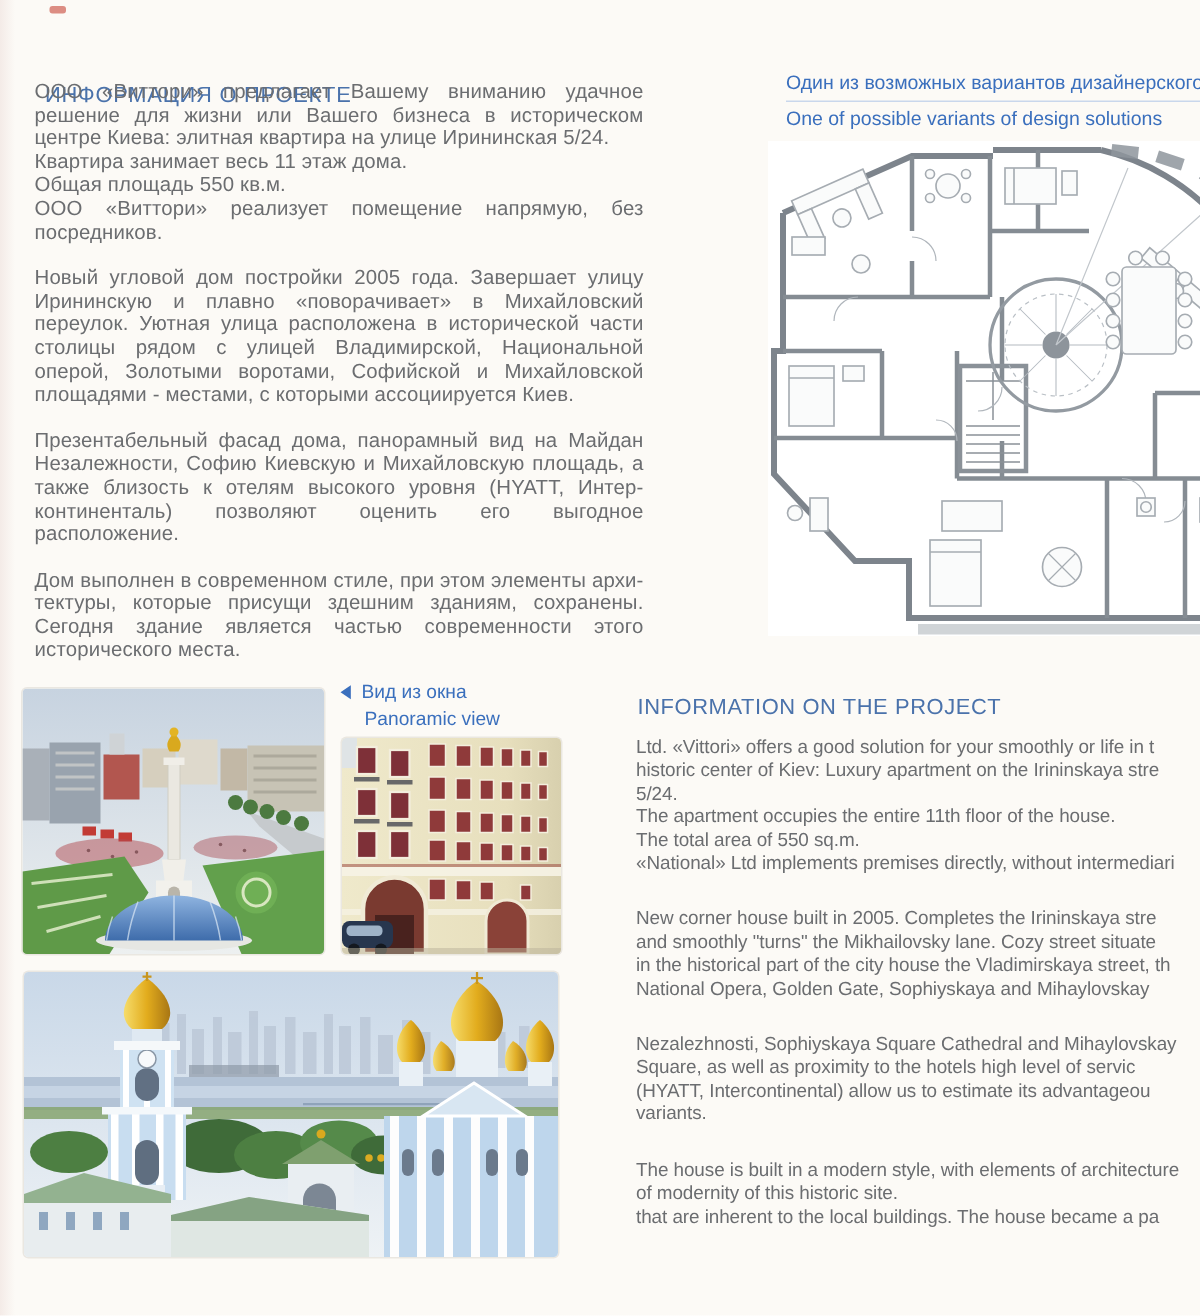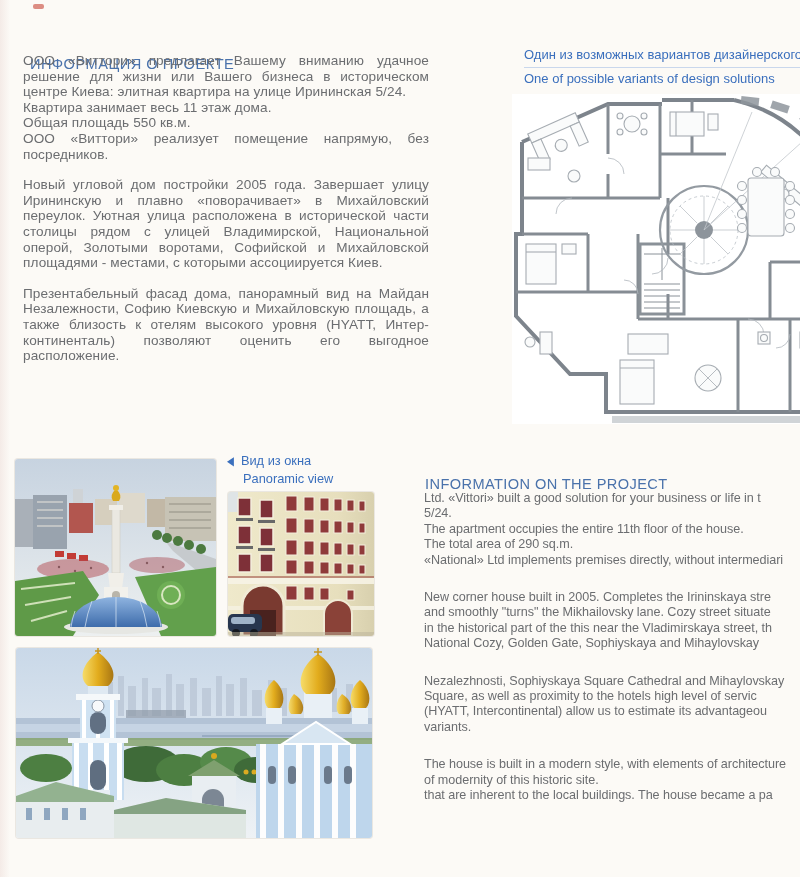--- a/index.html
+++ b/index.html
@@ -33,39 +33,40 @@
   .photo-facade{left:228px;top:492px;width:146px;height:144px;}
   .photo-monastery{left:16px;top:648px;width:356px;height:190px;}
   
   .window-caption{position:absolute;left:227px;top:452px;color:var(--caption_blue);
     font-size:12.8px;line-height:18px;}
   .window-caption .row1{display:flex;align-items:center;}
   .pointer-left{font-size:9px;margin-right:7px;transform:scaleY(1.35);line-height:9px;}
   .window-caption .en{padding-left:16px;}
   
   .en-heading{position:absolute;left:425px;top:464px;font-size:14.6px;letter-spacing:.4px;
-    color:var(--accent_blue);white-space:nowrap;margin-top:12px;}
+    color:var(--accent_blue);white-space:nowrap;}
   .en-text{position:absolute;left:424px;top:491px;width:376px;color:var(--text_gray);
     font-size:12.6px;line-height:15.4px;letter-spacing:-.05px;}
   .en-text .para{margin:0 0 22px 0;}
   .en-text .line{white-space:nowrap;overflow:hidden;}
 </style>
 </head>
 <body>
 
 <div class="scan-speck"></div>
 
 <div class="ru-heading">ИНФОРМАЦИЯ О ПРОЕКТЕ</div>
 <div class="ru-text">
   <p>ООО «Виттори» предлагает Вашему вниманию удачное решение для жизни или Вашего бизнеса в историческом центре Киева: элитная квартира на улице Ирининская 5/24.
 Квартира занимает весь 11 этаж дома.
 Общая площадь 550 кв.м.
 ООО «Виттори» реализует помещение напрямую, без посредников.</p>
   <p>Новый угловой дом постройки 2005 года. Завершает улицу Ирининскую и плавно «поворачивает» в Михайловский переулок. Уютная улица расположена в исторической части столицы рядом с улицей Владимирской, Национальной оперой, Золотыми воротами, Софийской и Михайловской площадями - местами, с которыми ассоциируется Киев.</p>
   <p>Презентабельный фасад дома, панорамный вид на Майдан Незалежности, Софию Киевскую и Михайловскую площадь, а также близость к отелям высокого уровня (HYATT, Интер-континенталь) позволяют оценить его выгодное расположение.</p>
+  <p>Дом выполнен в современном стиле, при этом элементы архи-тектуры, которые присущи здешним зданиям, сохранены. Сегодня здание является частью современности этого исторического места.</p>
 </div>
 
 <div class="plan-caption">
   <div class="ru">Один из возможных вариантов дизайнерского реш</div>
   <div class="en">One of possible variants of design solutions</div>
   <span class="pointer-down">▼</span>
 </div>
 
 <svg class="floorplan" viewBox="0 0 320 330" xmlns="http://www.w3.org/2000/svg">
   <rect width="320" height="330" fill="#ffffff"></rect>
@@ -487,31 +488,32 @@
         <rect x="64" y="160" width="6" height="12"></rect>
       </g>
     <polygon points="98,162 150,150 230,162 230,190 98,190" fill="#dfe7e3"></polygon>
     <polygon points="98,162 150,150 230,162 230,166 98,166" fill="#85a383"></polygon>
   </g>
 </svg>
 
 <div class="en-heading">INFORMATION ON THE PROJECT</div>
 <div class="en-text">
   <div class="para">
-    <div class="line">Ltd. «Vittori» built a good solution for your business or life in t</div>
+    <div class="line">Ltd. «Vittori» offers a good solution for your smoothly or life in t</div>
+    <div class="line">historic center of Kiev: Luxury apartment on the Irininskaya stre</div>
     <div class="line">5/24.</div>
     <div class="line">The apartment occupies the entire 11th floor of the house.</div>
-    <div class="line">The total area of 290 sq.m.</div>
+    <div class="line">The total area of 550 sq.m.</div>
     <div class="line">«National» Ltd implements premises directly, without intermediari</div>
   </div>
   <div class="para">
     <div class="line">New corner house built in 2005. Completes the Irininskaya stre</div>
     <div class="line">and smoothly "turns" the Mikhailovsky lane. Cozy street situate</div>
-    <div class="line">in the historical part of the this near the Vladimirskaya street, th</div>
-    <div class="line">National Cozy, Golden Gate, Sophiyskaya and Mihaylovskay</div>
+    <div class="line">in the historical part of the city house the Vladimirskaya street, th</div>
+    <div class="line">National Opera, Golden Gate, Sophiyskaya and Mihaylovskay</div>
   </div>
   <div class="para">
     <div class="line">Nezalezhnosti, Sophiyskaya Square Cathedral and Mihaylovskay</div>
     <div class="line">Square, as well as proximity to the hotels high level of servic</div>
     <div class="line">(HYATT, Intercontinental) allow us to estimate its advantageou</div>
     <div class="line">variants.</div>
   </div>
   <div class="para">
     <div class="line">The house is built in a modern style, with elements of architecture</div>
     <div class="line">of modernity of this historic site.</div>

